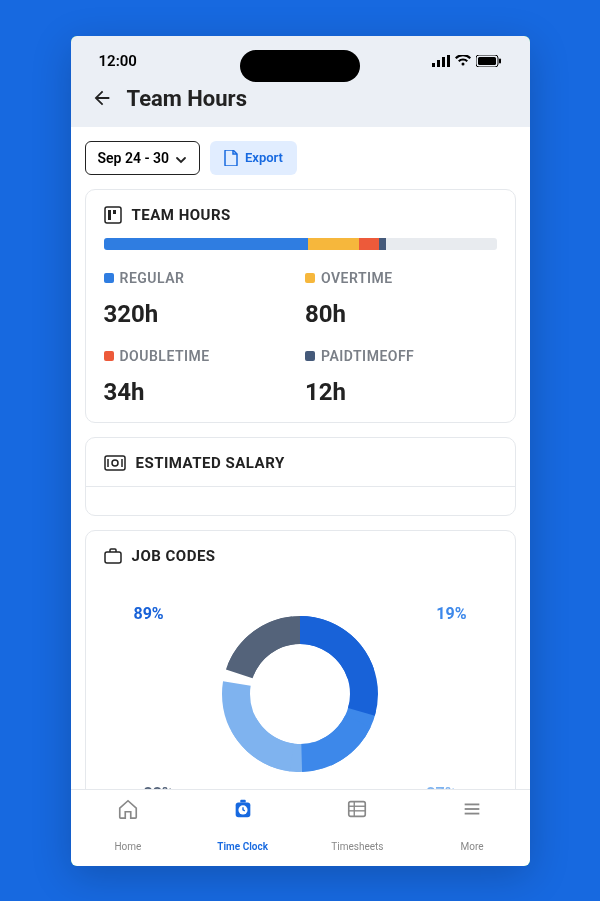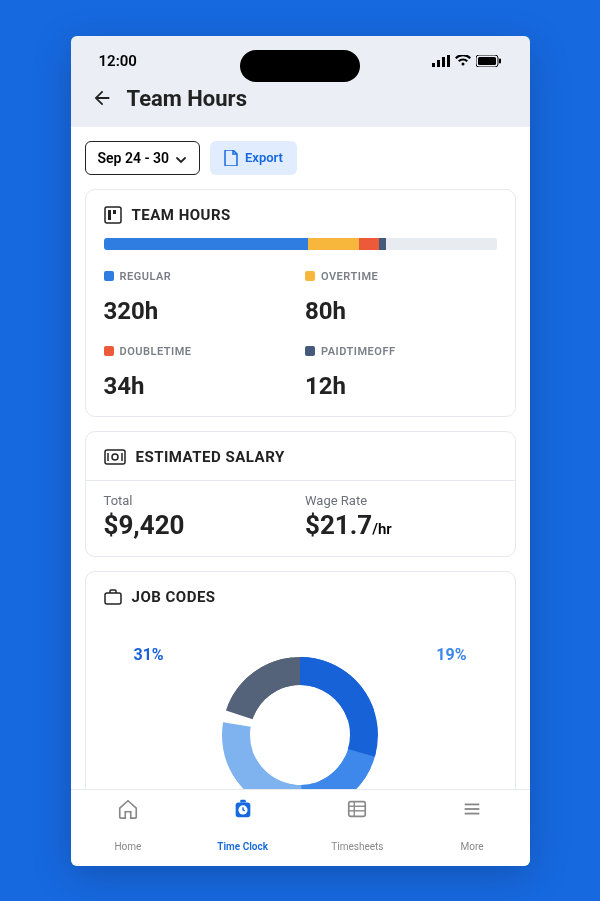--- a/index.html
+++ b/index.html
@@ -15,21 +15,21 @@
 .date-btn { display: flex; align-items: flex-end; gap: 6px; border: 1.5px solid #222; background: #fff; border-radius: 6px; padding: 8px 12px; font-size: 14px; font-weight: 600; cursor: pointer; }
 .export-btn { display: flex; align-items: center; gap: 7px; border: none; background: #e1edff; color: #1769e0; border-radius: 6px; padding: 8px 14px; font-size: 13px; font-weight: 600; cursor: pointer; }
 .card { border: 1px solid #e5e8ec; border-radius: 10px; padding: 16px 18px; margin-bottom: 14px; }
 .card-header { display: flex; align-items: center; gap: 10px; margin-bottom: 14px; }
 .card-title { font-size: 15px; font-weight: 700; letter-spacing: 0.5px; color: #222; }
 .progress-bar { display: flex; height: 12px; border-radius: 3px; overflow: hidden; margin-bottom: 20px; }
 .grid2 { display: grid; grid-template-columns: 1fr 1fr; gap: 20px 10px; }
 .stat { display: flex; flex-direction: column; }
 .stat-label-row { display: flex; align-items: center; gap: 6px; }
 .dot { width: 10px; height: 10px; border-radius: 2px; }
-.stat-label { font-size: 11px; color: #7a7f87; letter-spacing: 0.5px; font-weight: 600; }
+.stat-label { font-size: 14px; color: #7a7f87; letter-spacing: 0.5px; font-weight: 600; }
 .stat-value { font-size: 24px; font-weight: 700; color: #222; margin-top: 14px; }
 .salary-item-label { font-size: 13px; color: #6b7079; margin-bottom: 2px; }
 .salary-value { font-size: 26px; font-weight: 700; color: #222; }
 .salary-unit { font-size: 15px; font-weight: 600; }
 .divider { border: none; border-top: 1px solid #e5e8ec; margin: 12px -18px; }
 .donut-wrap { position: relative; display: flex; justify-content: center; padding: 10px 0; }
 .donut-label { position: absolute; font-size: 16px; font-weight: 700; }
 .bottom-nav { display: flex; border-top: 1px solid #e5e8ec; background: #fff; padding: 8px 0 14px; }
 .nav-item { flex: 1; display: flex; flex-direction: column; align-items: center; gap: 21px; cursor: pointer; }
 .nav-label { font-size: 10px; color: #888; }
@@ -138,30 +138,20 @@
       <div class="card-header">
         <svg class="icon" width="22" height="16" viewBox="0 0 22 16">
             <rect x="1" y="1" width="20" height="14" rx="2" fill="none" stroke="#222" stroke-width="1.5"></rect>
             <circle cx="11" cy="8" r="3" fill="none" stroke="#222" stroke-width="1.5"></circle>
             <line x1="4" y1="4" x2="4" y2="12" stroke="#222" stroke-width="1.5"></line>
             <line x1="18" y1="4" x2="18" y2="12" stroke="#222" stroke-width="1.5"></line>
           </svg>
         <span class="card-title">ESTIMATED SALARY</span>
       </div>
       <hr class="divider">
-      <div class="grid2">
-        <div>
-          <div class="salary-item-label">Total</div>
-          <div class="salary-value">$9,420</div>
-        </div>
-        <div>
-          <div class="salary-item-label">Wage Rate</div>
-          <div><span class="salary-value">$21.7</span><span class="salary-unit">/hr</span></div>
-        </div>
-      </div>
     </div>
 
     <div class="card">
       <div class="card-header">
         <svg class="icon" width="18" height="16" viewBox="0 0 18 16">
             <rect x="1" y="4" width="16" height="11" rx="2" fill="none" stroke="#222" stroke-width="1.5"></rect>
             <path d="M6 4V2a1 1 0 011-1h4a1 1 0 011 1v2" fill="none" stroke="#222" stroke-width="1.5"></path>
           </svg>
         <span class="card-title">JOB CODES</span>
       </div>
@@ -180,21 +170,21 @@
           </g>
 
           <g transform="translate(105,105) rotate(-90)">
             <circle r="64" fill="none" stroke="#e8ebef" stroke-width="0"></circle>
             <circle r="64" fill="none" stroke="#1862d8" stroke-width="28" stroke-dasharray="118.6 402" stroke-dashoffset="0"></circle>
             <circle r="64" fill="none" stroke="#3d88ea" stroke-width="28" stroke-dasharray="70.4 402" stroke-dashoffset="-128.6"></circle>
             <circle r="64" fill="none" stroke="#7fb3ef" stroke-width="28" stroke-dasharray="102.6 402" stroke-dashoffset="-209"></circle>
             <circle r="64" fill="none" stroke="#54637a" stroke-width="28" stroke-dasharray="82.5 402" stroke-dashoffset="-321.6"></circle>
           </g>
         </svg>
-        <span class="donut-label" style="top:25px;left:30px;color:#1862d8">31%</span>
+        <span class="donut-label" style="top:25px;left:30px;color:#1862d8">89%</span>
         <span class="donut-label" style="top:25px;right:30px;color:#3d88ea">19%</span>
         <span class="donut-label" style="bottom:6px;right:40px;color:#7fb3ef">27%</span>
         <span class="donut-label" style="bottom:6px;left:40px;color:#54637a">22%</span>
       </div>
     </div>
   </div>
 
   <div class="bottom-nav">
     <div class="nav-item">
       <svg class="icon" width="22" height="22" viewBox="0 0 24 24">

